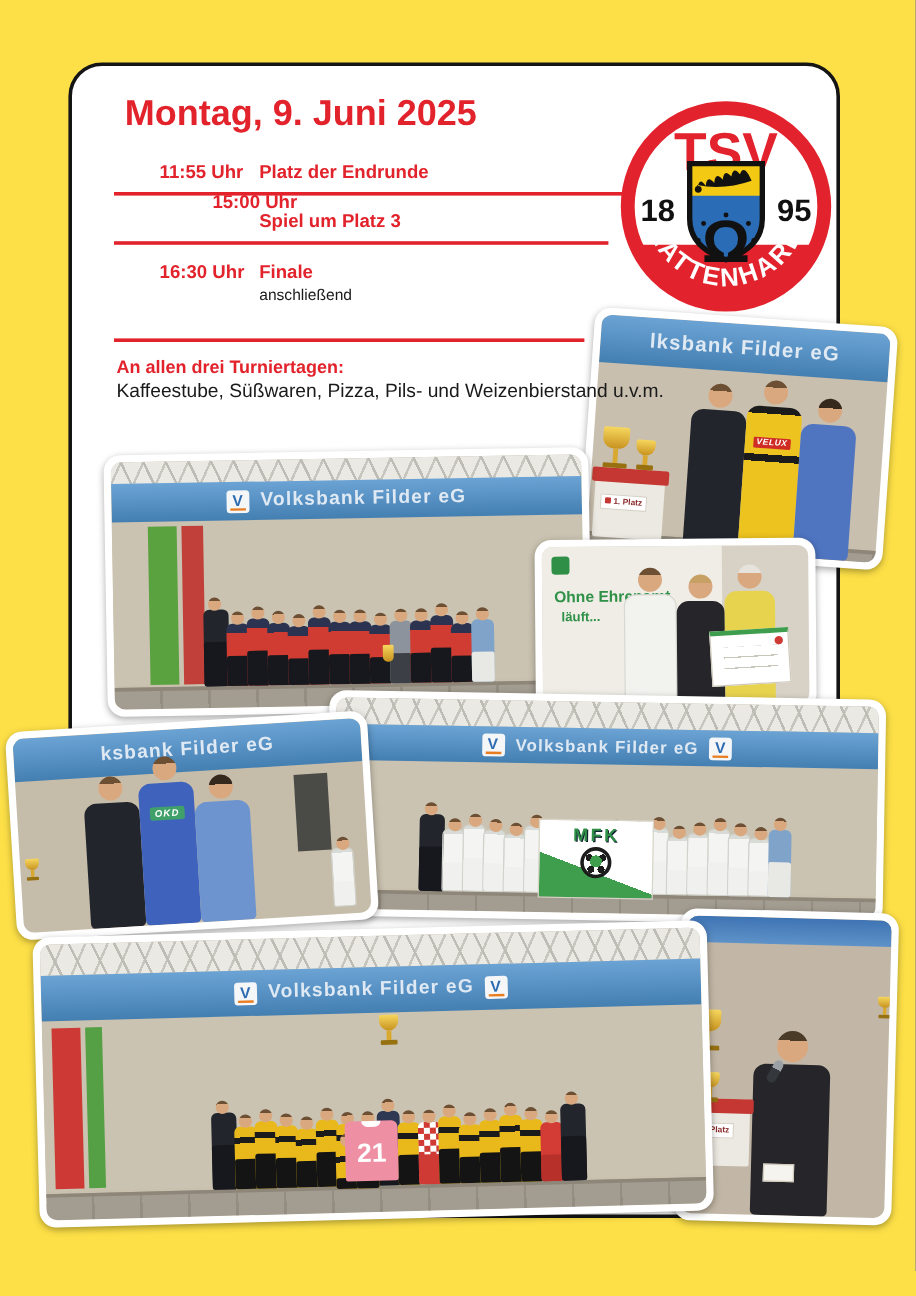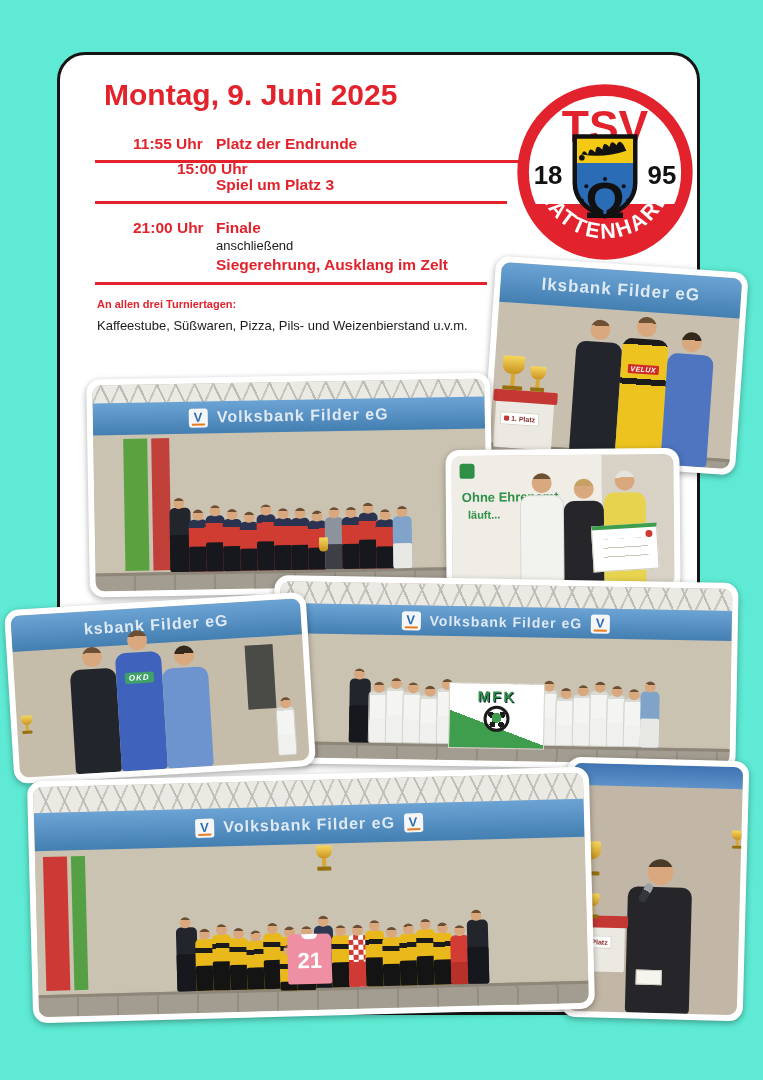--- a/index.html
+++ b/index.html
@@ -1,34 +1,34 @@
 <!DOCTYPE html>
 <html><head>
 <meta charset="utf-8">
 <style>
   * { box-sizing: border-box; margin: 0; padding: 0; }
   html,body { background:#777; }
   .page{
     position:relative; width:763px; height:1080px; overflow:hidden;
-    background:#5eead4; font-family:"Liberation Sans","DejaVu Sans",sans-serif;
+    background:#fde047; font-family:"Liberation Sans","DejaVu Sans",sans-serif;
     margin:0 auto;
   }
   
   .frame{
     position:absolute; left:57px; top:52px; width:643px; height:963px;
     background:#fff; border:3px solid #151515; border-radius:28px;
   }
   
   .title{ position:absolute; left:104px; top:78px; font-size:30px; font-weight:800; color:#e2232c; z-index:4;}
   .sched-time{ position:absolute; font-size:15.5px; font-weight:700; color:#e2232c; z-index:4;}
   .sched-event{ position:absolute; font-size:15.5px; font-weight:700; color:#e2232c; z-index:4;}
   .sched-note{ position:absolute; font-size:13px; font-weight:400; color:#1a1a1a; z-index:4;}
   .rule{ position:absolute; height:2.5px; background:#e2232c; z-index:3;}
-  .info-head{ position:absolute; left:97px; top:298px; font-size:11px; font-weight:700; color:#e2232c; z-index:4;}
-  .info-text{ position:absolute; left:97px; top:318px; font-size:13px; color:#1a1a1a; z-index:4;}
+  .info-head{ position:absolute; left:97px; top:298px; font-size:15px; font-weight:700; color:#e2232c; z-index:4;}
+  .info-text{ position:absolute; left:97px; top:318px; font-size:16px; color:#1a1a1a; z-index:4;}
   .pagenum{ position:absolute; left:57px; top:1023px; width:643px; text-align:center;
     font-size:14px; font-weight:700; color:#1c1c1c; z-index:2;}
   
   .logo{ position:absolute; left:516px; top:83px; width:178px; height:178px; z-index:5;text-decoration:underline;}
   .logo svg{ width:100%; height:100%; display:block;}
   
   .ph{ position:absolute; background:#fff; border-radius:14px; padding:6px;
        box-shadow:0 2px 6px rgba(0,0,0,.35);}
   .ph-inner{ position:relative; width:100%; height:100%; border-radius:9px; overflow:hidden; background:#c9c0ae;}
   .canopy{ position:absolute; left:0; right:0; top:0; background:#eae9e4;
@@ -129,24 +129,23 @@
   <div class="title">Montag, 9. Juni 2025</div>
 
   <div class="sched-time" style="left:133px; top:135px;">11:55 Uhr</div>
   <div class="sched-event" style="left:216px; top:135px;">Platz der Endrunde</div>
   <div class="rule" style="left:95px; top:160px; width:425px;"></div>
 
   <div class="sched-time" style="left:133px; top:160px;margin-left:44px;">15:00 Uhr</div>
   <div class="sched-event" style="left:216px; top:176px;">Spiel um Platz 3</div>
   <div class="rule" style="left:95px; top:201px; width:412px;"></div>
 
-  <div class="sched-time" style="left:133px; top:219px;">21:00 Uhr</div>
+  <div class="sched-time" style="left:133px; top:219px;">16:30 Uhr</div>
   <div class="sched-event" style="left:216px; top:219px;">Finale</div>
   <div class="sched-note" style="left:216px; top:238px;">anschließend</div>
-  <div class="sched-event" style="left:216px; top:256px;">Siegerehrung, Ausklang im Zelt</div>
   <div class="rule" style="left:95px; top:282px; width:392px;"></div>
 
   <div class="info-head">An allen drei Turniertagen:</div>
   <div class="info-text">Kaffeestube, Süßwaren, Pizza, Pils- und Weizenbierstand u.v.m.</div>
 
   <div class="logo">
     <svg viewBox="0 0 200 200">
       <circle cx="100" cy="100" r="92" fill="#ffffff" stroke="#e2232d" stroke-width="13"></circle>
       <path d="M15.3,136 A92,92 0 0 0 184.7,136 Z" fill="#e2232d"></path>
       <text x="100" y="66" text-anchor="middle" font-size="50" font-weight="800" fill="#e2232d">TSV</text>

